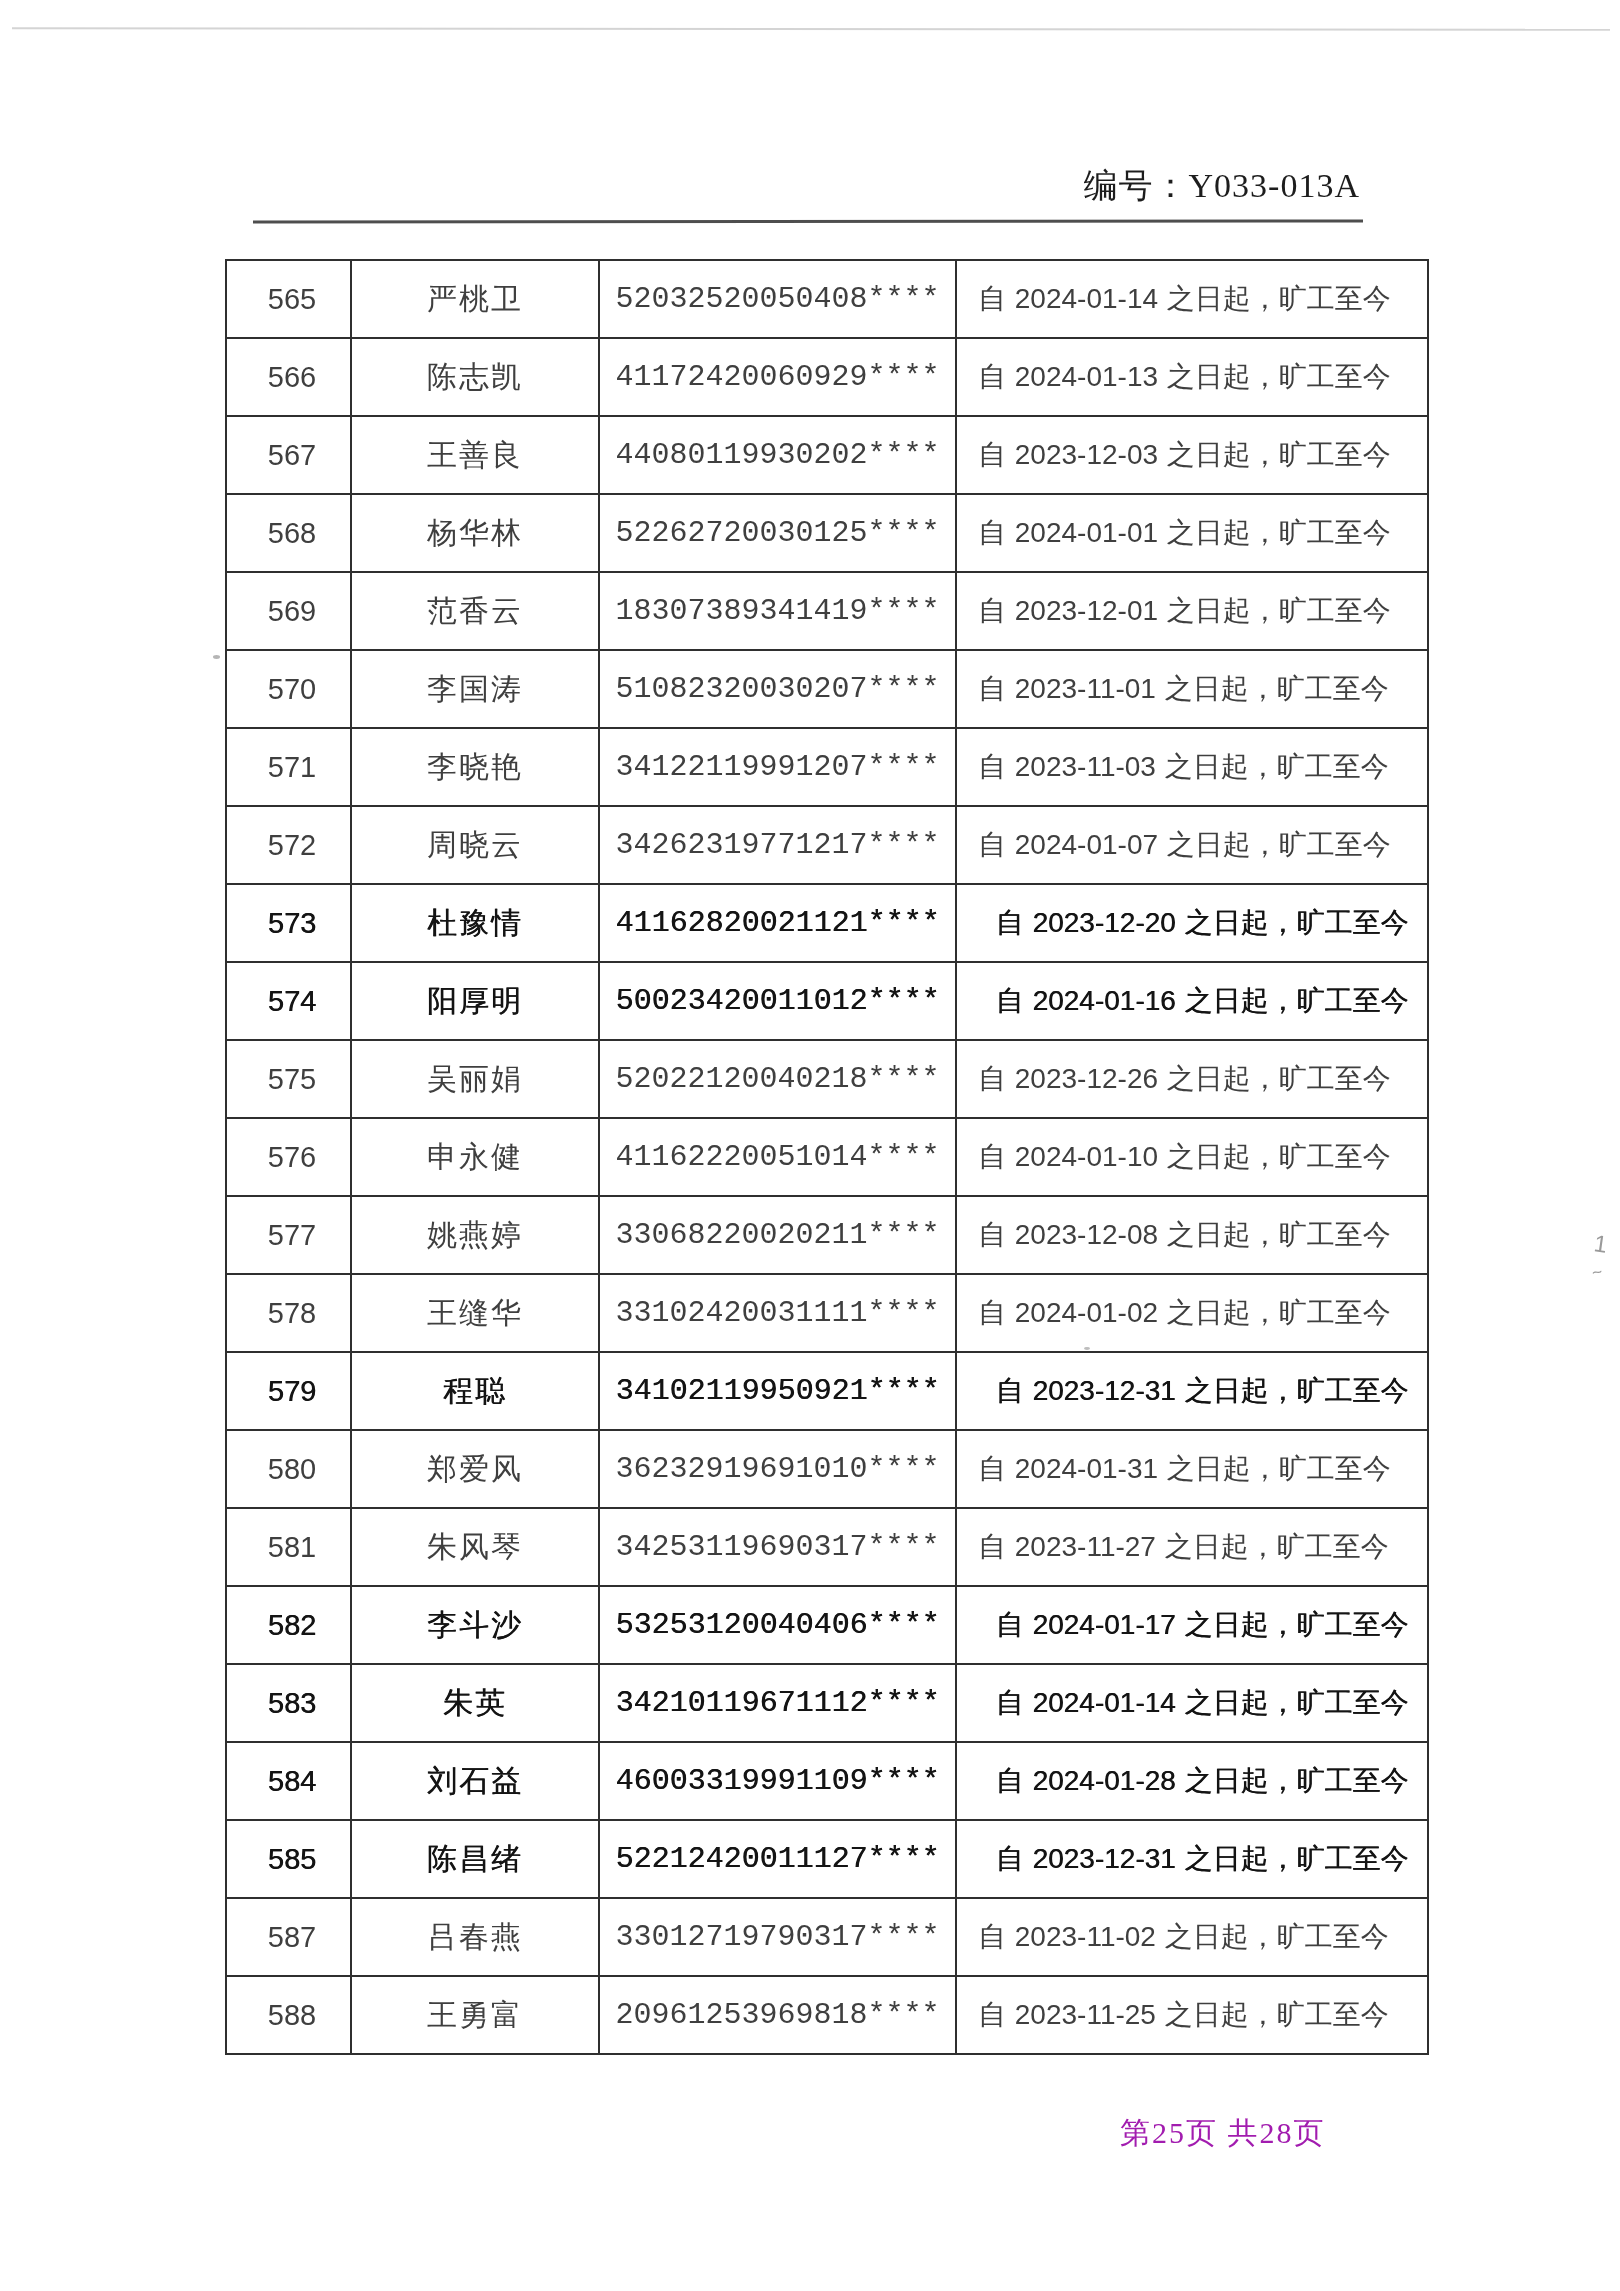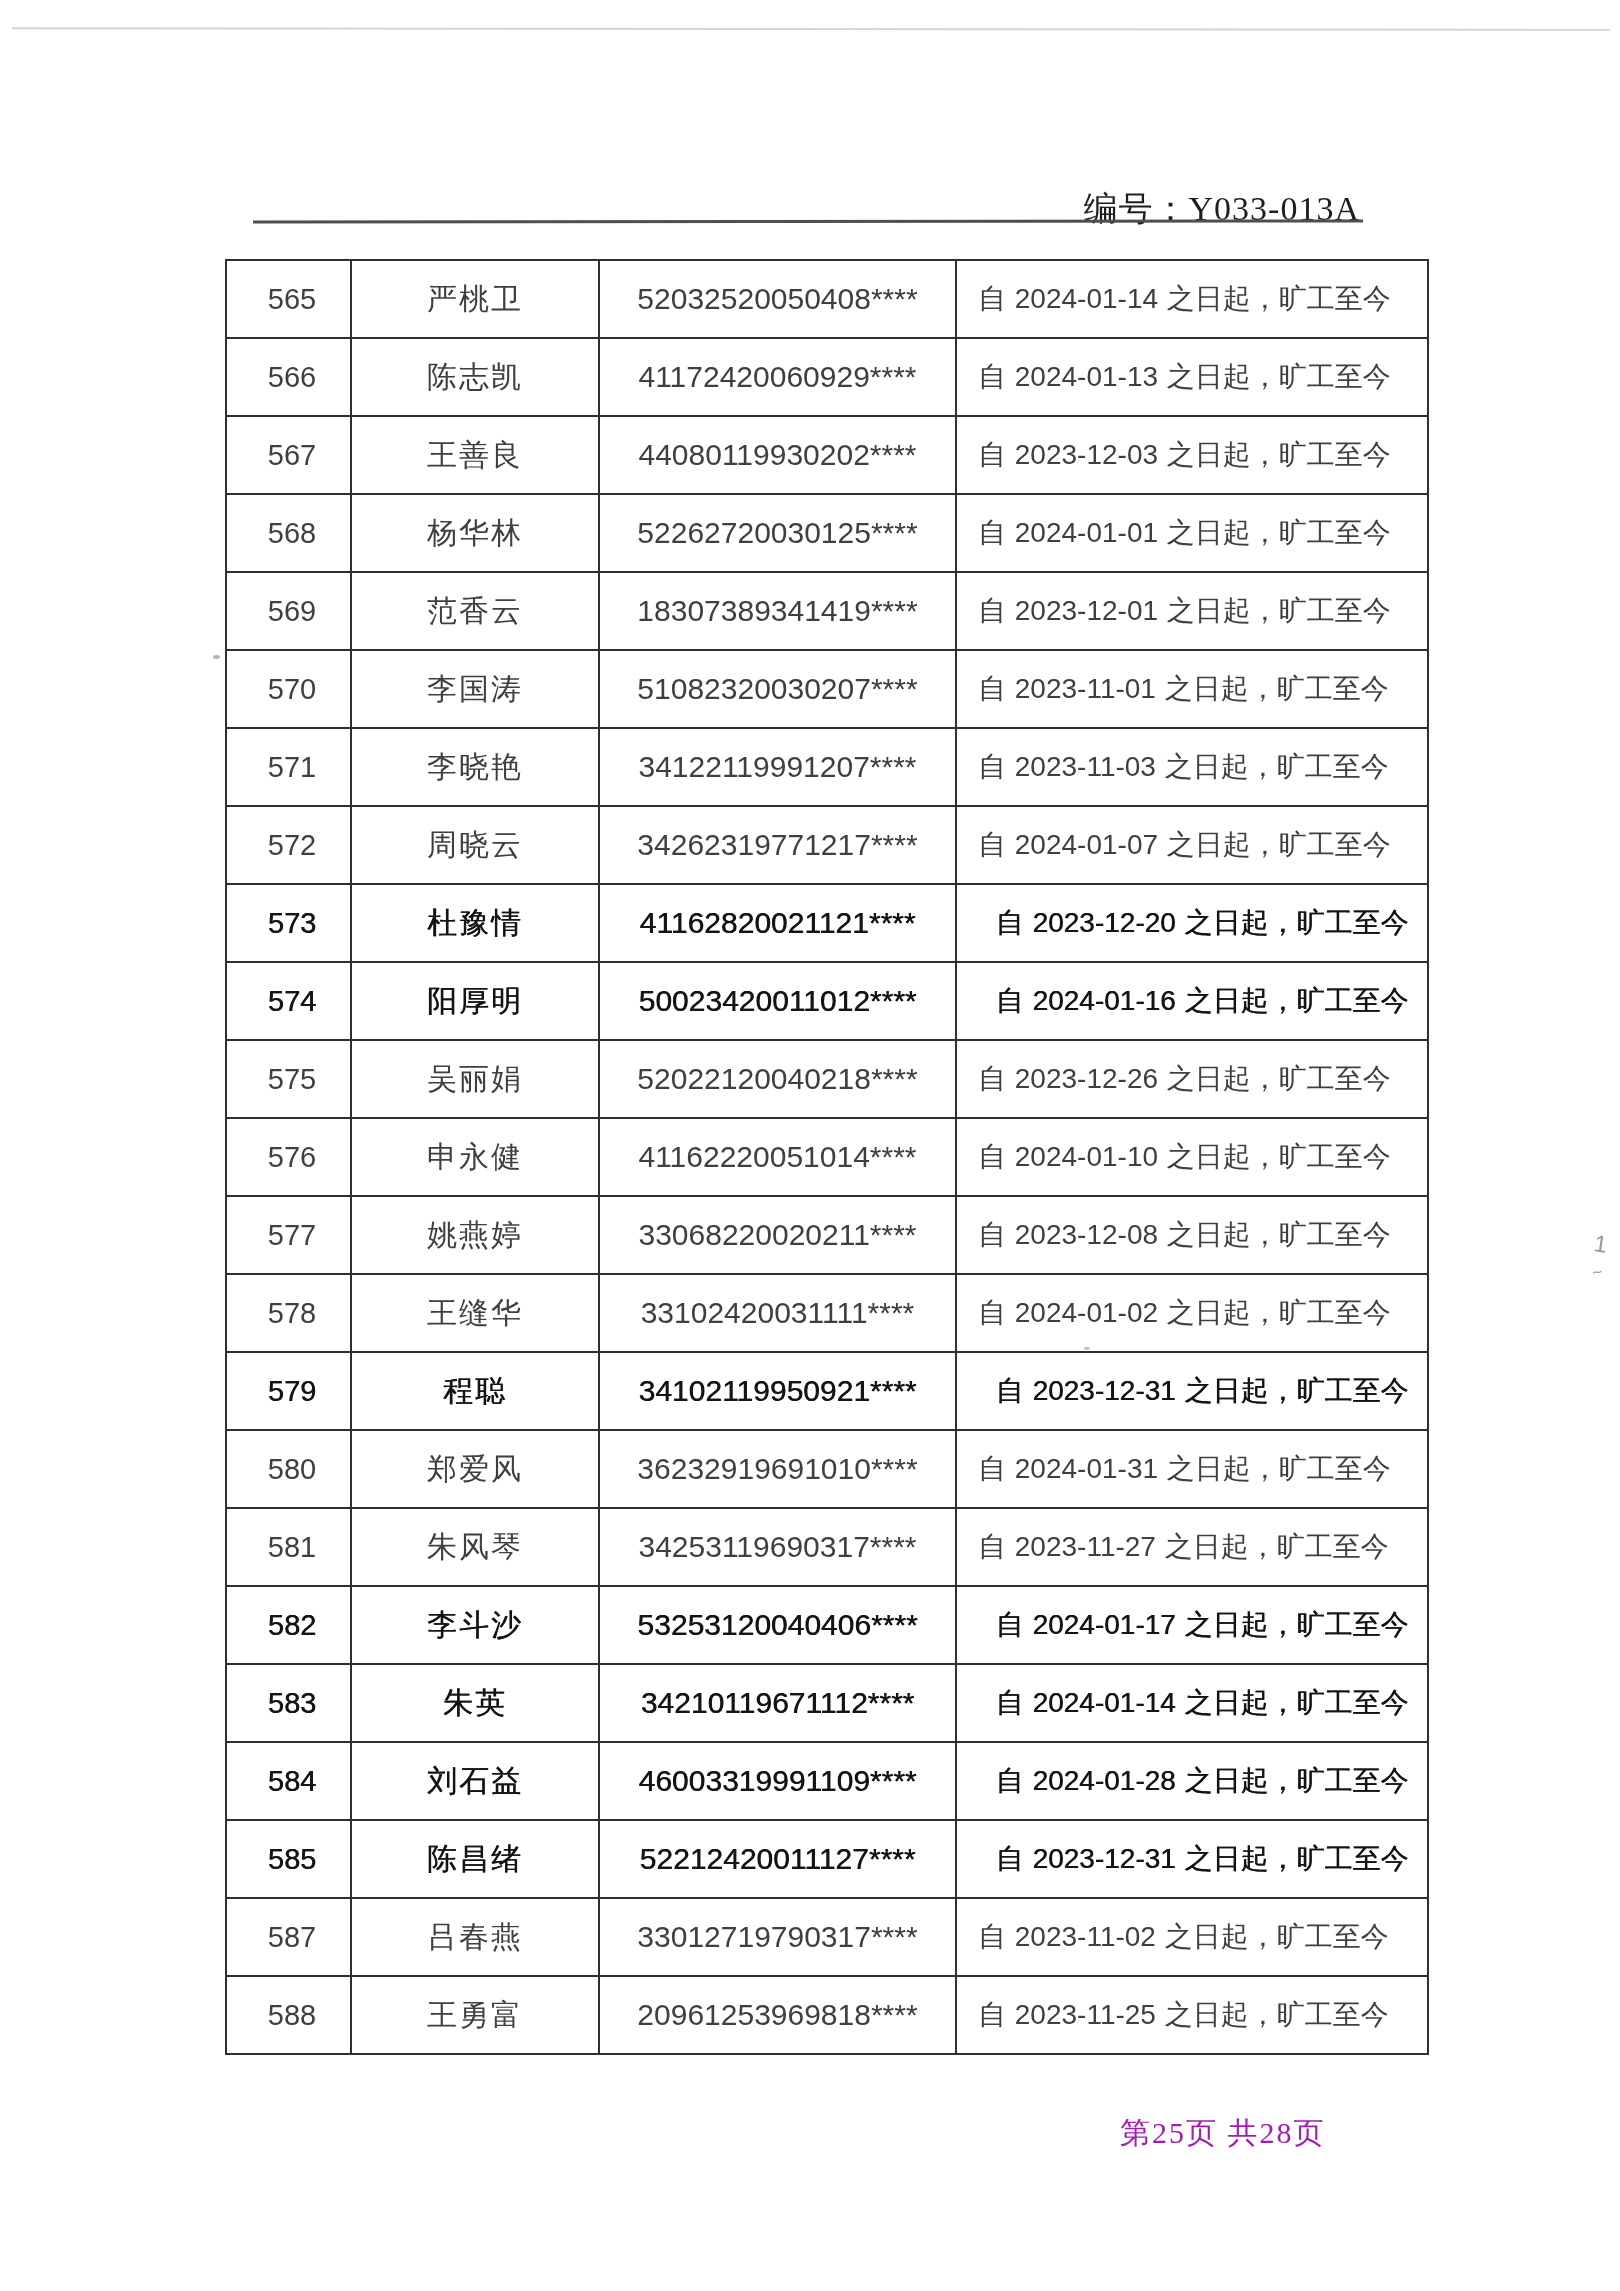--- a/index.html
+++ b/index.html
@@ -11,41 +11,41 @@
     color:#3f3f3f;
     overflow:hidden;
   }
   
   .scan-top-line{
     position:absolute;left:11.8px;top:28px;width:1598px;height:2px;
     background:#d4d4d4;transform:rotate(0.06deg);
   }
   .doc-number{
     position:absolute;top:163px;right:260px;
-    font-size:34px;color:#1d1d1d;letter-spacing:1px;white-space:nowrap;margin-top:23px;
+    font-size:34px;color:#1d1d1d;letter-spacing:1px;white-space:nowrap;
   }
   .header-rule{
     position:absolute;left:253px;top:220px;width:1110px;height:2.9px;
     background:#4e4e4e;transform:rotate(-0.05deg);
   }
   table.roster{
     position:absolute;left:225px;top:259px;
     border-collapse:collapse;table-layout:fixed;
     width:1159px;
   }
   table.roster td{
     border:2px solid #2f2f2f;
     height:74px;
     vertical-align:middle;
     overflow:hidden;
     white-space:nowrap;
   }
   td.c-no{width:114px;text-align:center;font-family:"Liberation Sans",sans-serif;font-size:29px;padding-left:8px;}
   td.c-name{width:244px;text-align:center;font-size:30px;letter-spacing:2px;}
-  td.c-id{width:353px;text-align:center;font-family:Liberation Sans, sans-serif;font-size:30px;letter-spacing:0px;}
+  td.c-id{width:353px;text-align:center;font-family:Liberation Mono, monospace;font-size:30px;letter-spacing:0px;}
   td.c-date{width:448px;text-align:left;padding-left:21px;font-size:28px;}
   .c-date .num{font-family:"Liberation Sans",sans-serif;font-size:28px;margin:0 8.8px;}
   tr.row-dark{color:#141414;}
   tr.row-dark td{text-shadow:0.5px 0 0 currentColor;text-align:center;}
   .footer-page{
     position:absolute;left:1120px;top:2113px;
     font-size:30px;color:#a21caf;letter-spacing:2px;white-space:nowrap;
   }
   
   .artifact{position:absolute;color:#9a9a9a;font-family:"Liberation Sans",sans-serif;}

